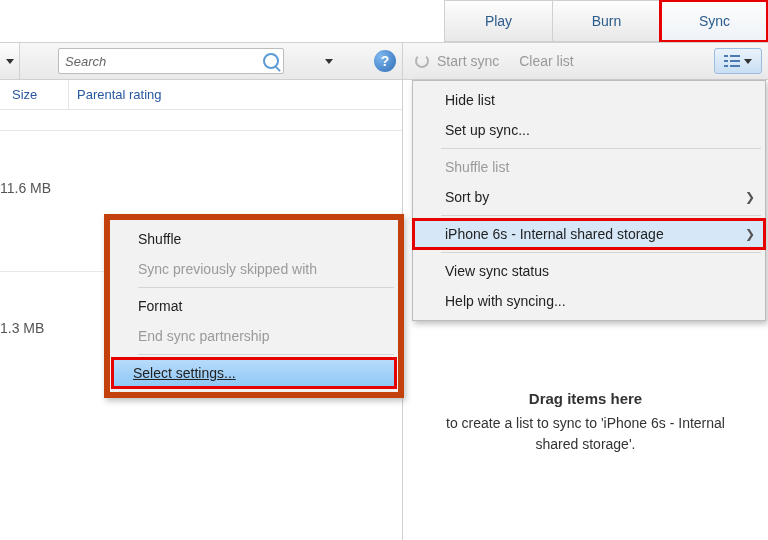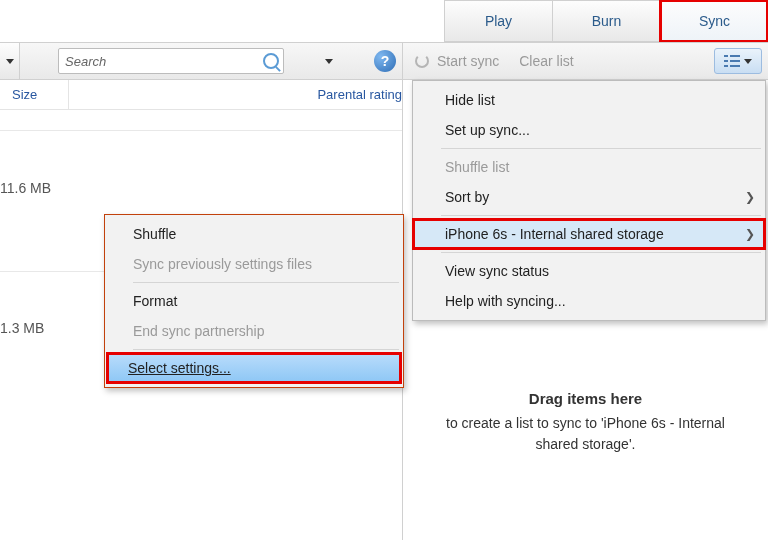--- a/index.html
+++ b/index.html
@@ -133,21 +133,21 @@
     position:absolute;top:80px;left:0;width:403px;bottom:0;
     border-right:1px solid #d0d0d0;
     background:#fff;
   }
   .col-headers{
     height:30px;display:flex;align-items:center;
     border-bottom:1px solid #e4e4e4;
     color:#2857a0;font-size:13px;
   }
   .col-size{width:68px;padding-left:12px;}
-  .col-pr{flex:1;padding-left:8px;border-left:1px solid #e4e4e4;height:100%;display:flex;align-items:center;justify-content:flex-end;}
+  .col-pr{flex:1;padding-left:8px;border-left:1px solid #e4e4e4;height:100%;display:flex;align-items:center;}
   .list-rows{position:relative;}
   .hr-row{height:1px;background:#e8e8e8;margin-top:20px;}
   .size-val{position:absolute;left:0;color:#555;font-size:14px;}
 
   
   .right-pane{
     position:absolute;top:80px;left:403px;right:0;bottom:0;
     background:#fff;
   }
   .drop-hint{
@@ -172,21 +172,21 @@
     position:relative;
   }
   .menu-item.disabled{color:#9a9a9a;cursor:default;}
   .menu-item .chev{margin-left:auto;font-size:12px;color:#555;}
   .menu-sep{height:1px;background:#d5d5d5;margin:3px 4px 3px 28px;}
   .menu-item.hl{background:#d6e8f7;}
 
   
   .ctx-menu{
     position:absolute;top:214px;left:104px;width:300px;
-    background:#f2f2f2;border:1px solid #c2410c;
+    background:#f2f2f2;border:6px solid #c2410c;
     box-shadow:2px 3px 6px rgba(0,0,0,0.25);
     padding:4px 0;z-index:10;
   }
   .ctx-menu .menu-item{padding-left:28px;}
   .ctx-menu .menu-item.selected{
     background:linear-gradient(#b9dcfb,#8ec7f5);
     border:1px solid #7fb8ec;margin:0 2px;padding-left:20px;text-decoration:underline;
   }
 </style>
 </head>
@@ -263,19 +263,19 @@
     <span>iPhone 6s - Internal shared storage</span>
     <span class="chev">❯</span>
   </div>
   <div class="menu-sep"></div>
   <div class="menu-item">View sync status</div>
   <div class="menu-item">Help with syncing...</div>
 </div>
 
 <div class="ctx-menu">
   <div class="menu-item">Shuffle</div>
-  <div class="menu-item disabled">Sync previously settings files</div>
+  <div class="menu-item disabled">Sync previously skipped with</div>
   <div class="menu-sep"></div>
   <div class="menu-item">Format</div>
   <div class="menu-item disabled">End sync partnership</div>
   <div class="menu-sep"></div>
   <div class="menu-item selected hl-red">Select settings...</div>
 </div>
 
 </body></html>

